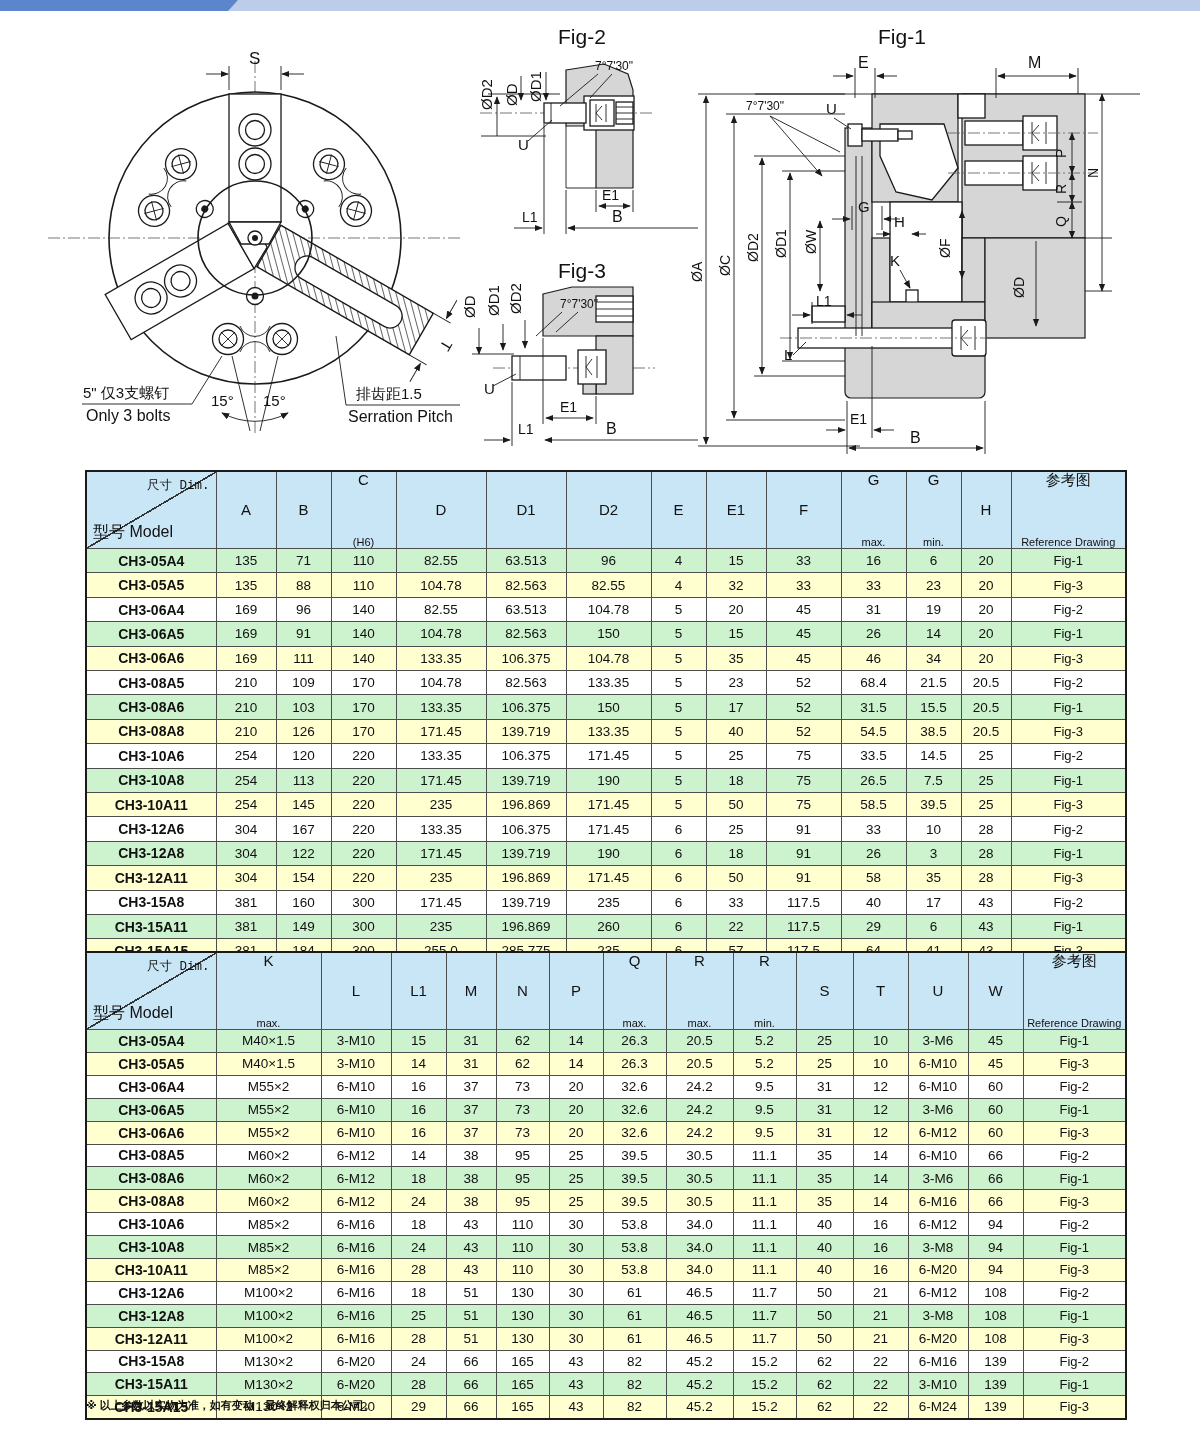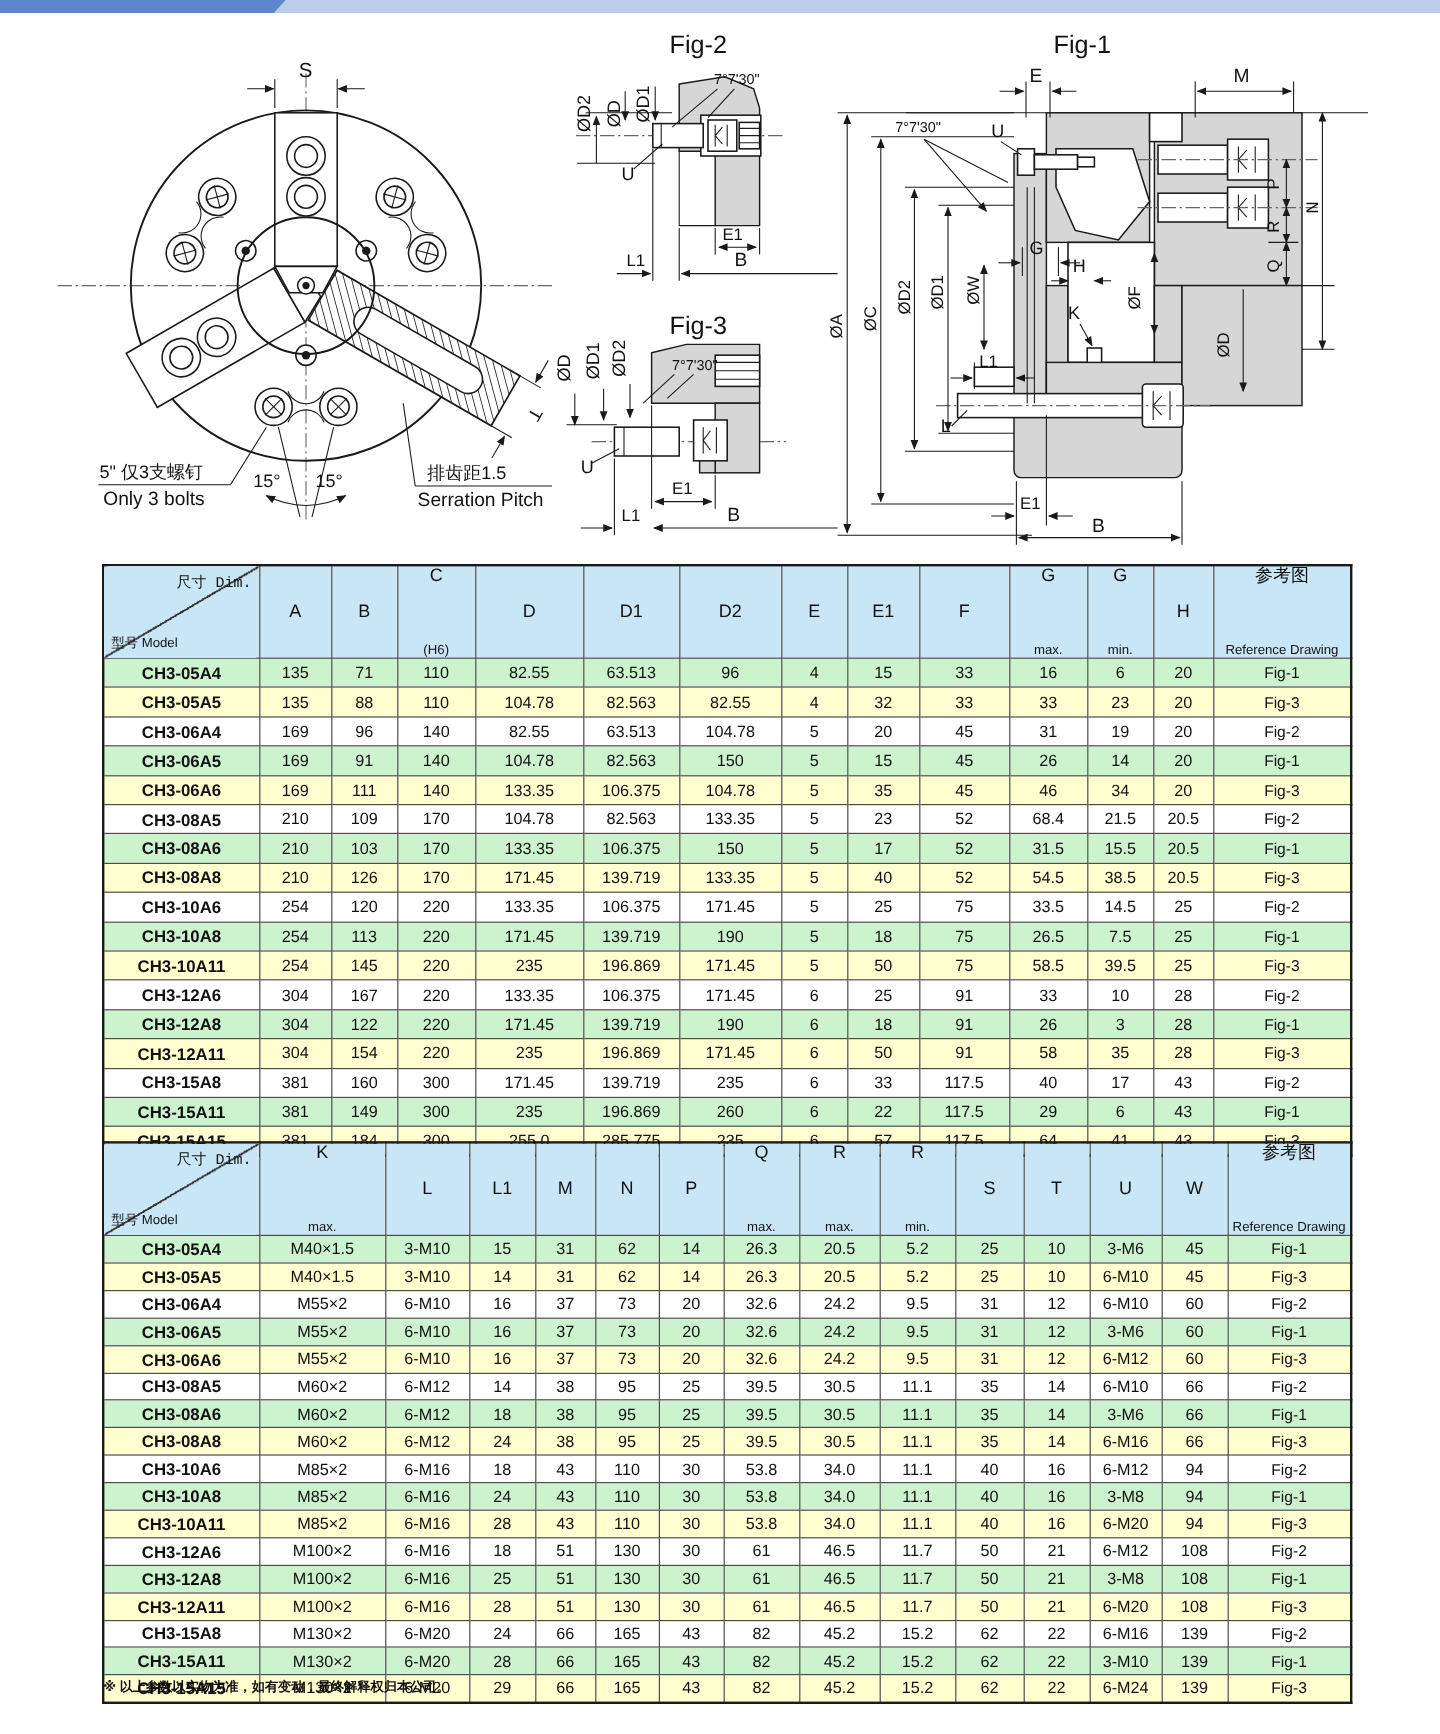--- a/index.html
+++ b/index.html
@@ -33,21 +33,21 @@
   .spec td{font-size:13.5px;}
   .spec td.model{font-weight:bold;font-size:14px;}
   .spec td.figref{font-size:13px;}
   tr.tone-g td{background:var(--row-g);} tr.tone-y td{background:var(--row-y);}
   tr.tone-w td{background:#fff;}
   .h-main{font-size:15px;line-height:1.1;} .h-sub{font-size:11px;line-height:1.05;margin-top:48px;}
   th.corner{position:relative;
      background:linear-gradient(to bottom right,transparent calc(50% - 0.8px),
        #333 calc(50% - 0.8px),#333 calc(50% + 0.8px),transparent calc(50% + 0.8px)),var(--hdr-blue);}
   .c-dim{position:absolute;top:5px;right:6px;font-size:12.5px;font-family:Liberation Mono, monospace;}
-  .c-model{position:absolute;bottom:5px;left:6px;font-size:11px;}
+  .c-model{position:absolute;bottom:5px;left:6px;font-size:16px;}
   .footnote{position:absolute;left:86px;top:1398px;font-size:11px;font-weight:bold;}
 </style>
 </head>
 <body>
 
 <div class="topbar">
   <div class="topbar-dark"></div>
 </div>
 
 <svg width="1200" height="462" viewBox="0 0 1200 462">

